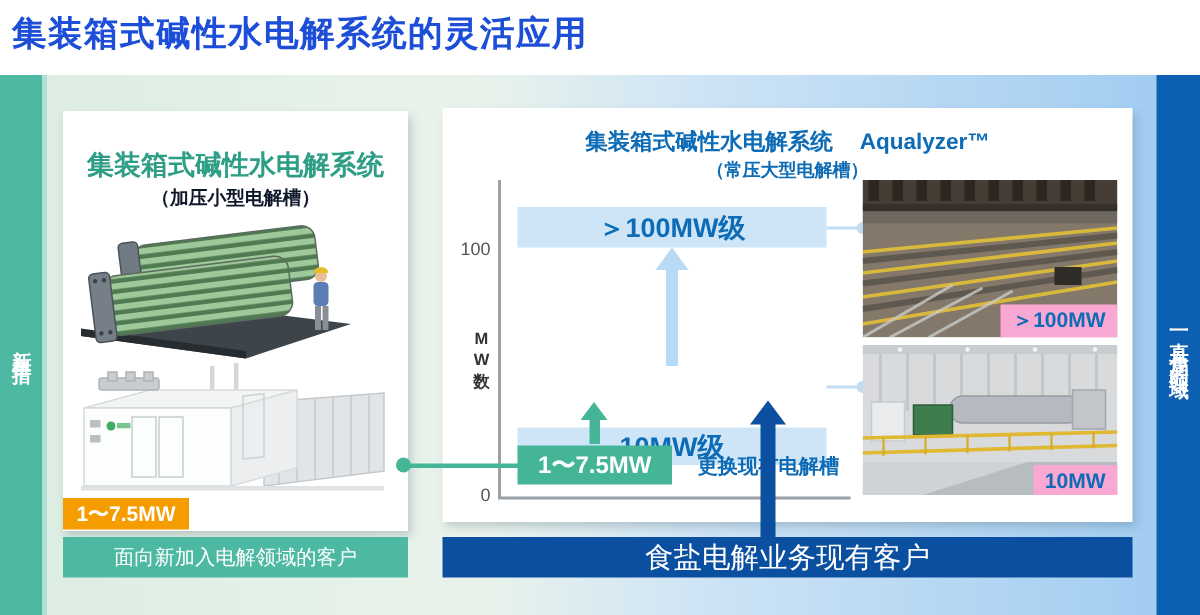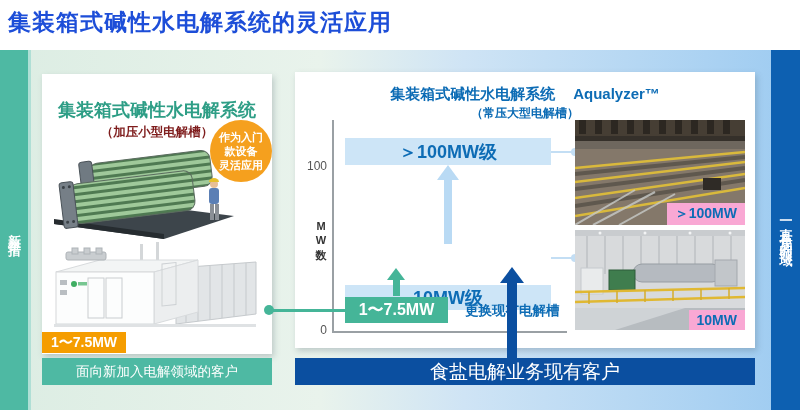--- a/index.html
+++ b/index.html
@@ -11,21 +11,21 @@
       background:linear-gradient(90deg,#dcede3 0%,#e9f3ec 40%,#cfe4f5 58%,#9dcbf1 100%);}
   .sidebar{position:absolute;top:50px;height:360px;display:flex;align-items:center;
            justify-content:center;z-index:1;}
   .sidebar-left{left:0;width:28px;background:#4eb9a3;border-right:3px solid rgba(255,255,255,.55);}
   .sidebar-right{right:0;width:29px;background:#0d60b1;}
   .vtext{writing-mode:vertical-rl;color:#fff;font-size:13px;font-weight:bold;letter-spacing:5px;}
 
   .card{position:absolute;background:#fff;box-shadow:2px 3px 6px rgba(60,80,90,.25);z-index:2;}
   .card-left{left:42px;top:74px;width:230px;height:280px;}
   .cl-title{margin-top:24px;text-align:center;font-size:18px;font-weight:bold;color:#2e9e86;}
-  .cl-sub{text-align:center;font-size:12.5px;font-weight:bold;color:#7f1d1d;margin-top:2px;}
+  .cl-sub{text-align:center;font-size:12.5px;font-weight:bold;color:#0f172a;margin-top:2px;}
   .bubble{position:absolute;left:168px;top:46px;width:62px;height:62px;border-radius:50%;
           background:#f5a01e;color:#fff;font-size:11px;font-weight:bold;line-height:1.3;
           display:flex;flex-direction:column;align-items:center;justify-content:center;
           text-align:center;z-index:3;}
   .cap-label{position:absolute;left:0;top:258px;width:84px;height:21px;background:#f59d00;
              color:#fff;font-size:14px;font-weight:bold;display:flex;align-items:center;
              justify-content:center;}
   .footer-bar{position:absolute;top:358px;height:27px;display:flex;align-items:center;
               justify-content:center;color:#fff;font-weight:normal;z-index:2;}
   .footer-left{left:42px;width:230px;background:#4eb9a3;font-size:13.5px;}
@@ -160,25 +160,20 @@
         <g fill="#c9cdd0" stroke="#aeb3b7">
           <rect x="18" y="12" width="40" height="8" rx="2"></rect>
           <rect x="24" y="8" width="6" height="6"></rect>
             <rect x="36" y="8" width="6" height="6"></rect>
             <rect x="48" y="8" width="6" height="6"></rect>
         </g>
         <rect x="6" y="84" width="202" height="3" fill="#dfe2e4"></rect>
       </svg>
     </div>
 
-    <div class="bubble">
-      <span>作为入门</span>
-      <span>款设备</span>
-      <span>灵活应用</span>
-    </div>
     <div class="cap-label">1〜7.5MW</div>
   </div>
   <div class="footer-bar footer-left">面向新加入电解领域的客户</div>
 
   <div class="teal-conn"></div>
   <div class="teal-conn-dot"></div>
 
   <div class="card card-right">
     <div class="rp-titlerow">
       <span>集装箱式碱性水电解系统</span><span class="rp-brand">Aqualyzer™</span>

